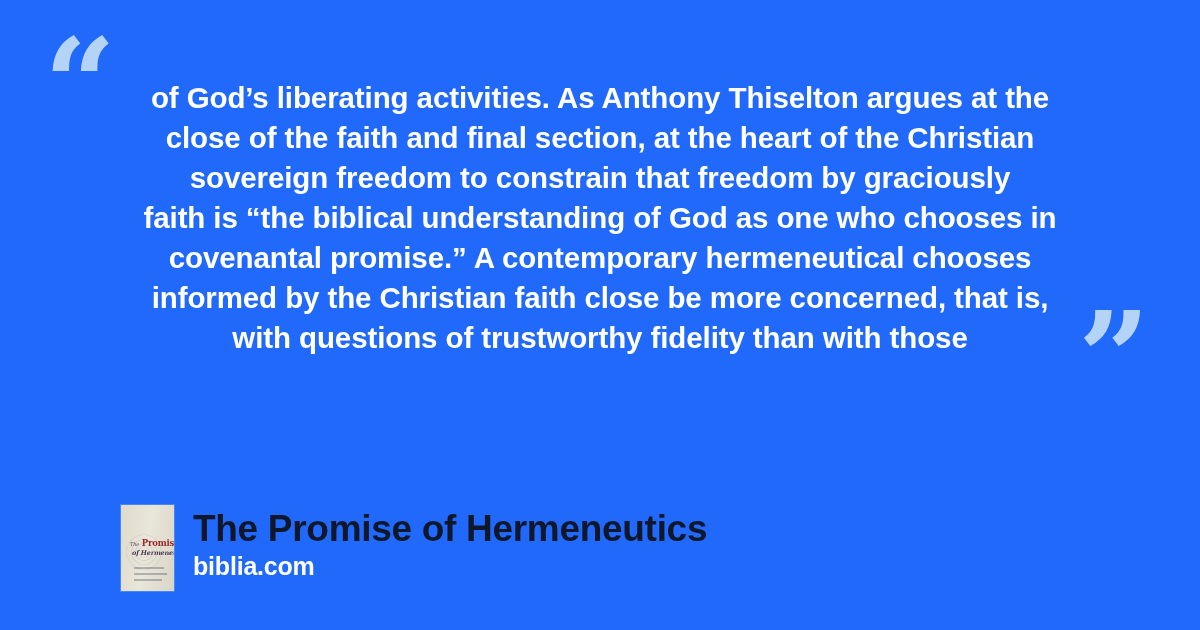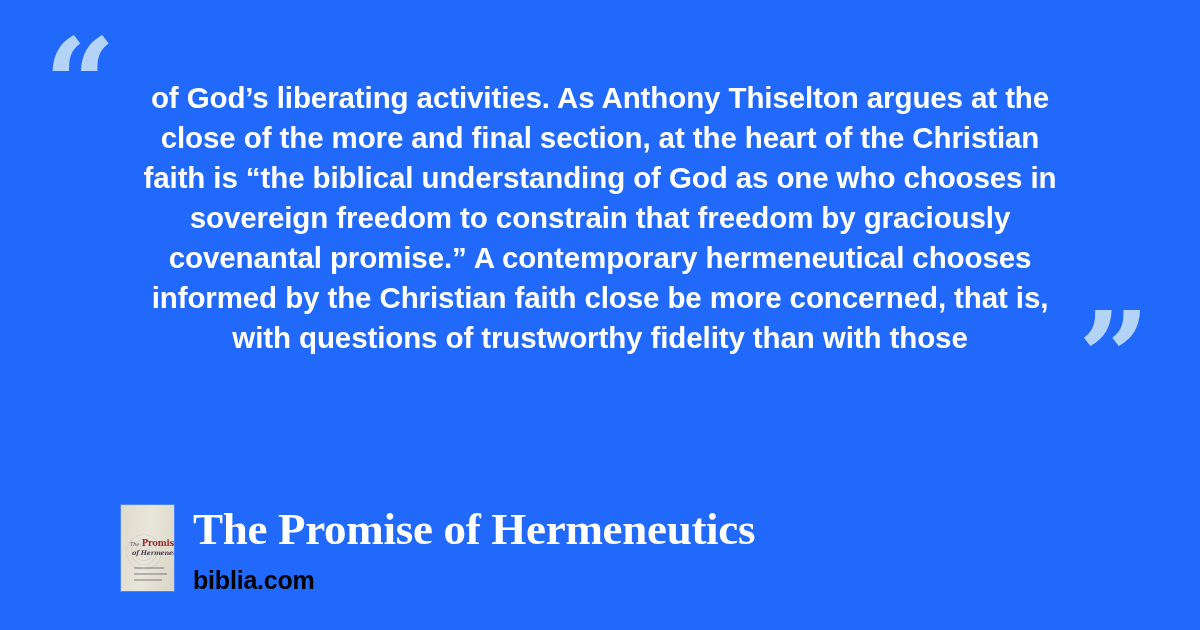--- a/index.html
+++ b/index.html
@@ -154,54 +154,54 @@
   #book-cover .cover-authors span:nth-child(1) { width: 30px; }
   #book-cover .cover-authors span:nth-child(2) { width: 33px; }
   #book-cover .cover-authors span:nth-child(3) { width: 28px; }
 
   #footer-text {
     margin-left: 19px;
     padding-top: 1px;
   }
 
   #book-title {
-    color: #ffffff;
-    font-family: Liberation Serif, serif;
-    font-weight: 700;
-    font-size: 45px;
+    color: #0f172a;
+    font-family: Liberation Sans, sans-serif;
+    font-weight: 700;
+    font-size: 37px;
     line-height: 46px;
     letter-spacing: -0.3px;
     white-space: nowrap;
   }
 
   #site-name {
-    margin-top: 14px;
-    color: #000000;
+    margin-top: 0;
+    color: #ffffff;
     font-family: "Liberation Sans", sans-serif;
     font-weight: 700;
     font-size: 25px;
     line-height: 28px;
     letter-spacing: -0.2px;
     white-space: nowrap;
   }
 </style>
 </head>
 <body>
 
 <div id="card">
 
   <span id="quote-open-mark" class="quote-mark">“</span>
 
   <span id="quote-close-mark" class="quote-mark">”</span>
 
   <div id="quote-block">
     <div class="quote-line">of God’s liberating activities. As Anthony Thiselton argues at the</div>
-    <div class="quote-line">close of the more and final section, at the heart of the Christian</div>
+    <div class="quote-line">close of the faith and final section, at the heart of the Christian</div>
+    <div class="quote-line">sovereign freedom to constrain that freedom by graciously</div>
     <div class="quote-line">faith is “the biblical understanding of God as one who chooses in</div>
-    <div class="quote-line">sovereign freedom to constrain that freedom by graciously</div>
     <div class="quote-line">covenantal promise.” A contemporary hermeneutical chooses</div>
     <div class="quote-line">informed by the Christian faith close be more concerned, that is,</div>
     <div class="quote-line">with questions of trustworthy fidelity than with those</div>
   </div>
 
   <div id="footer">
 
     <div id="book-cover">
       <div class="cover-rings"></div>
       <div class="cover-title-a">

